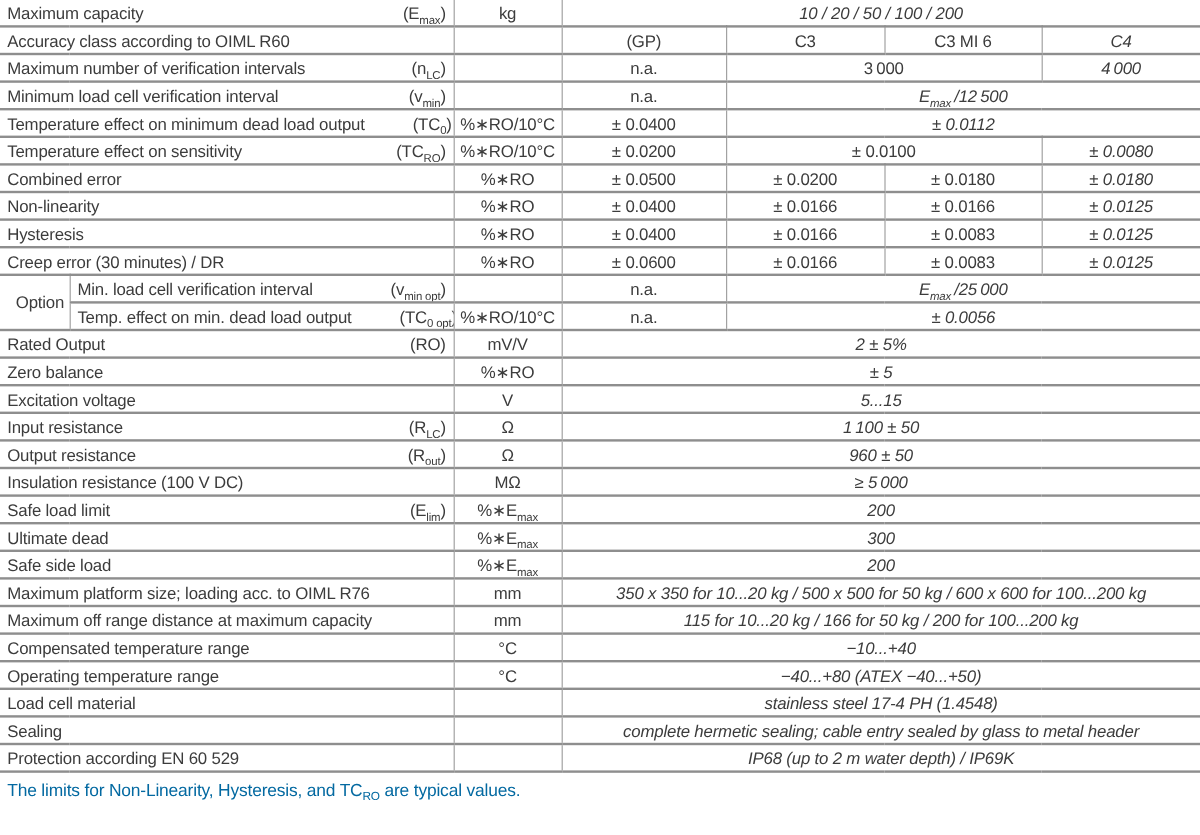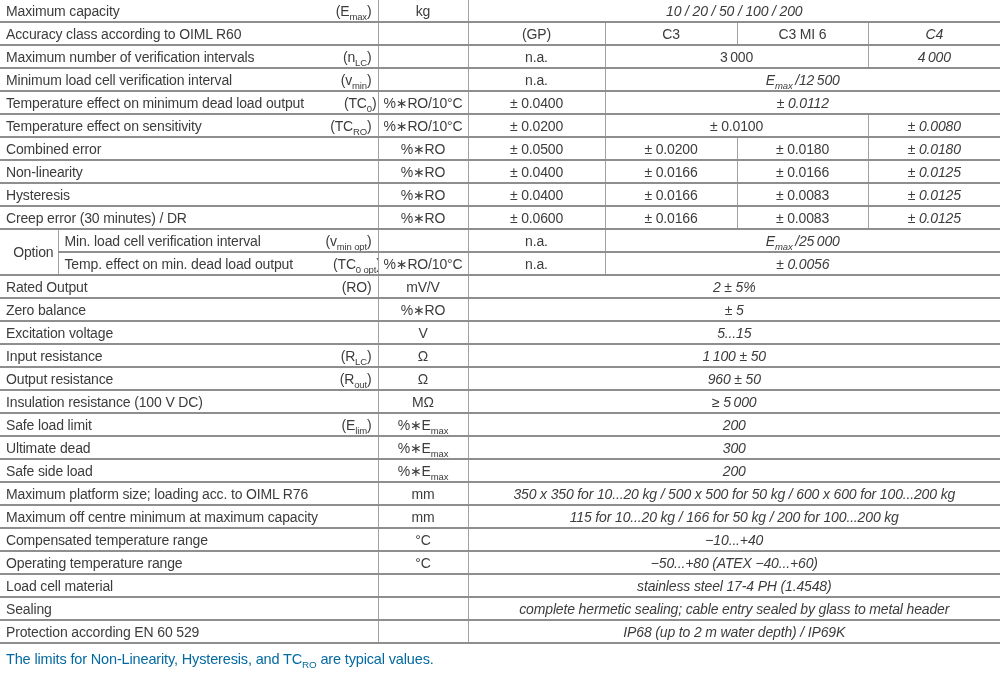--- a/index.html
+++ b/index.html
@@ -292,21 +292,21 @@
             <div class="pwrap">
               <span class="pname">Maximum platform size; loading acc. to OIML R76</span>
             </div>
           </td>
           <td class="unit-cell">mm</td>
           <td class="value-cell" colspan="4">350 x 350 for 10...20 kg / 500 x 500 for 50 kg / 600 x 600 for 100...200 kg</td>
         </tr>
         <tr>
           <td class="param-cell" colspan="2">
             <div class="pwrap">
-              <span class="pname">Maximum off centre minimum at maximum capacity</span>
+              <span class="pname">Maximum off range distance at maximum capacity</span>
             </div>
           </td>
           <td class="unit-cell">mm</td>
           <td class="value-cell" colspan="4">115 for 10...20 kg / 166 for 50 kg / 200 for 100...200 kg</td>
         </tr>
         <tr>
           <td class="param-cell" colspan="2">
             <div class="pwrap">
               <span class="pname">Compensated temperature range</span>
             </div>
@@ -314,21 +314,21 @@
           <td class="unit-cell">°C</td>
           <td class="value-cell" colspan="4">−10...+40</td>
         </tr>
         <tr>
           <td class="param-cell" colspan="2">
             <div class="pwrap">
               <span class="pname">Operating temperature range</span>
             </div>
           </td>
           <td class="unit-cell">°C</td>
-          <td class="value-cell" colspan="4">−50...+80 (ATEX −40...+60)</td>
+          <td class="value-cell" colspan="4">−40...+80 (ATEX −40...+50)</td>
         </tr>
         <tr>
           <td class="param-cell" colspan="2">
             <div class="pwrap">
               <span class="pname">Load cell material</span>
             </div>
           </td>
           <td class="unit-cell"></td>
           <td class="value-cell" colspan="4">stainless steel 17-4 PH (1.4548)</td>
         </tr>

